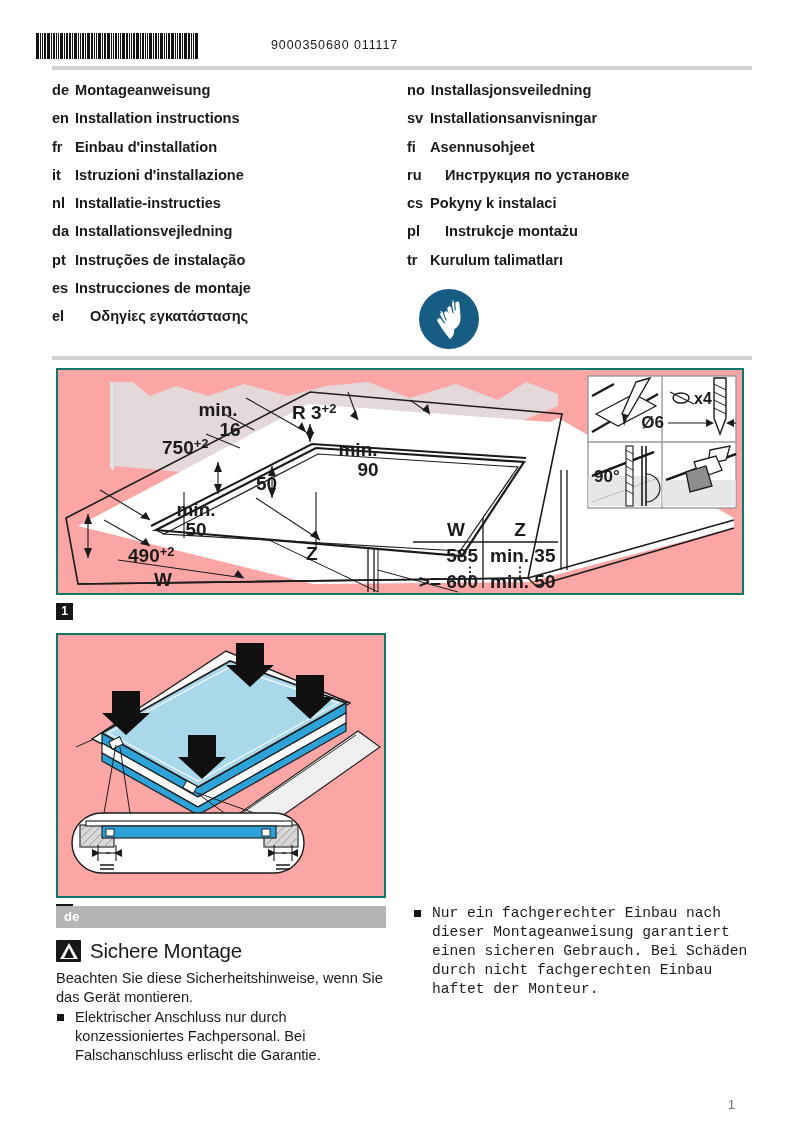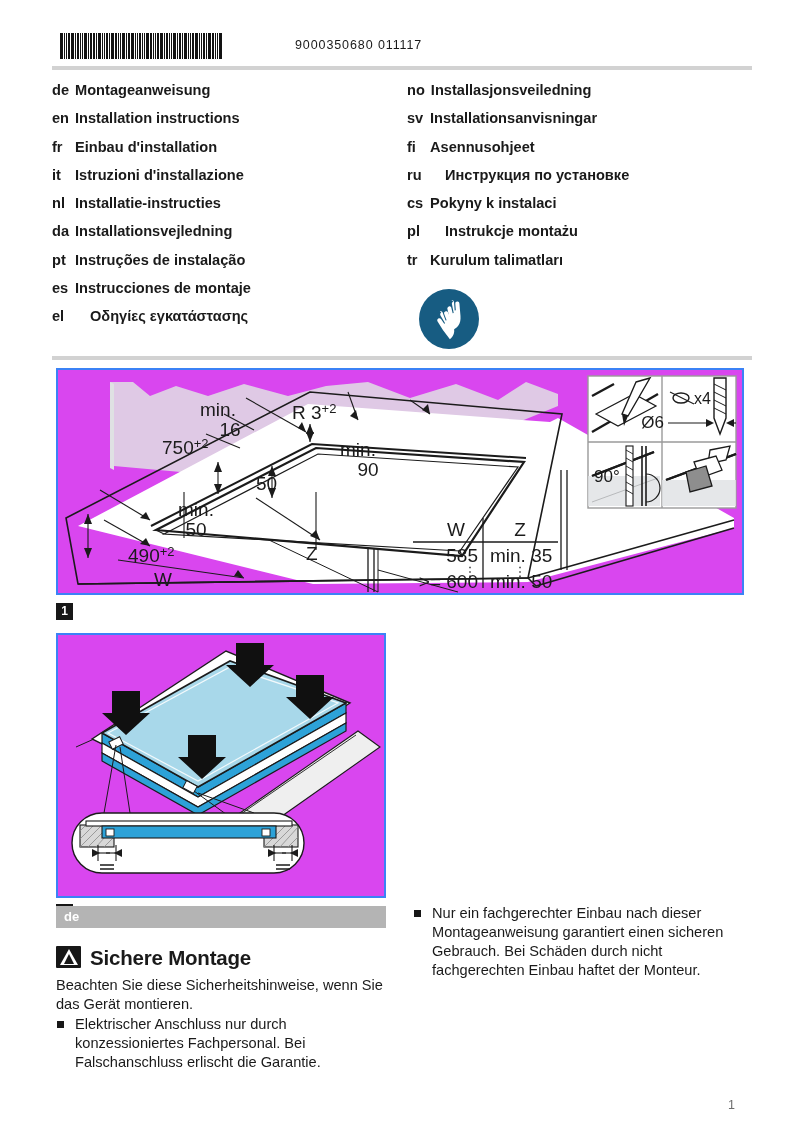--- a/index.html
+++ b/index.html
@@ -18,21 +18,21 @@
   .page {
     position: absolute;
     left: 0; top: 0;
     width: 802px;
     height: 1134px;
   }
 
   
   .header {
     position: absolute;
-    left: 60px; top: 33px;
+    left: 36px; top: 33px;
     width: 700px;
     height: 30px;
   }
   .barcode {
     position: absolute;
     left: 0; top: 0;
     height: 26px;
     width: 200px;
     display: flex;
     align-items: flex-start;
@@ -92,23 +92,24 @@
   
   .glove-wrap {
     position: absolute;
     left: 418px; top: 288px;
     width: 62px; height: 62px;
   }
 
   
   .fig {
     position: absolute;
-    border: 2px solid #3b82f6;
-    background: #d946ef;
+    border: 2px solid #0f766e;
+    background: #fca5a5;
     box-sizing: border-box;
+    font-weight: bold;
   }
   #fig1 { left: 56px; top: 368px; width: 688px; height: 227px; }
   #fig2 { left: 56px; top: 633px; width: 330px; height: 265px; }
 
   .fignum {
     position: absolute;
     width: 17px; height: 17px;
     background: #171717;
     color: #ffffff;
     font-size: 12px;
@@ -135,26 +136,28 @@
   }
   .col-left-text {
     position: absolute;
     left: 56px; top: 938px;
     width: 340px;
   }
   .col-right-text {
     position: absolute;
     left: 413px; top: 903px;
     width: 345px;
+    font-family: Liberation Mono, monospace;
   }
   .heading {
     display: flex;
+    align-items: center;
     font-size: 20.5px;
-    font-weight: bold;
-    margin: 8px 0 6px 0;
+    font-weight: normal;
+    margin: 1px 0 6px 0;
     letter-spacing: -0.2px;
   }
   .warn-tri {
     width: 25px; height: 22px;
     background: #171717;
     margin-right: 9px;
     position: relative;
     flex: 0 0 auto;
     border-radius: 1px;
   }

